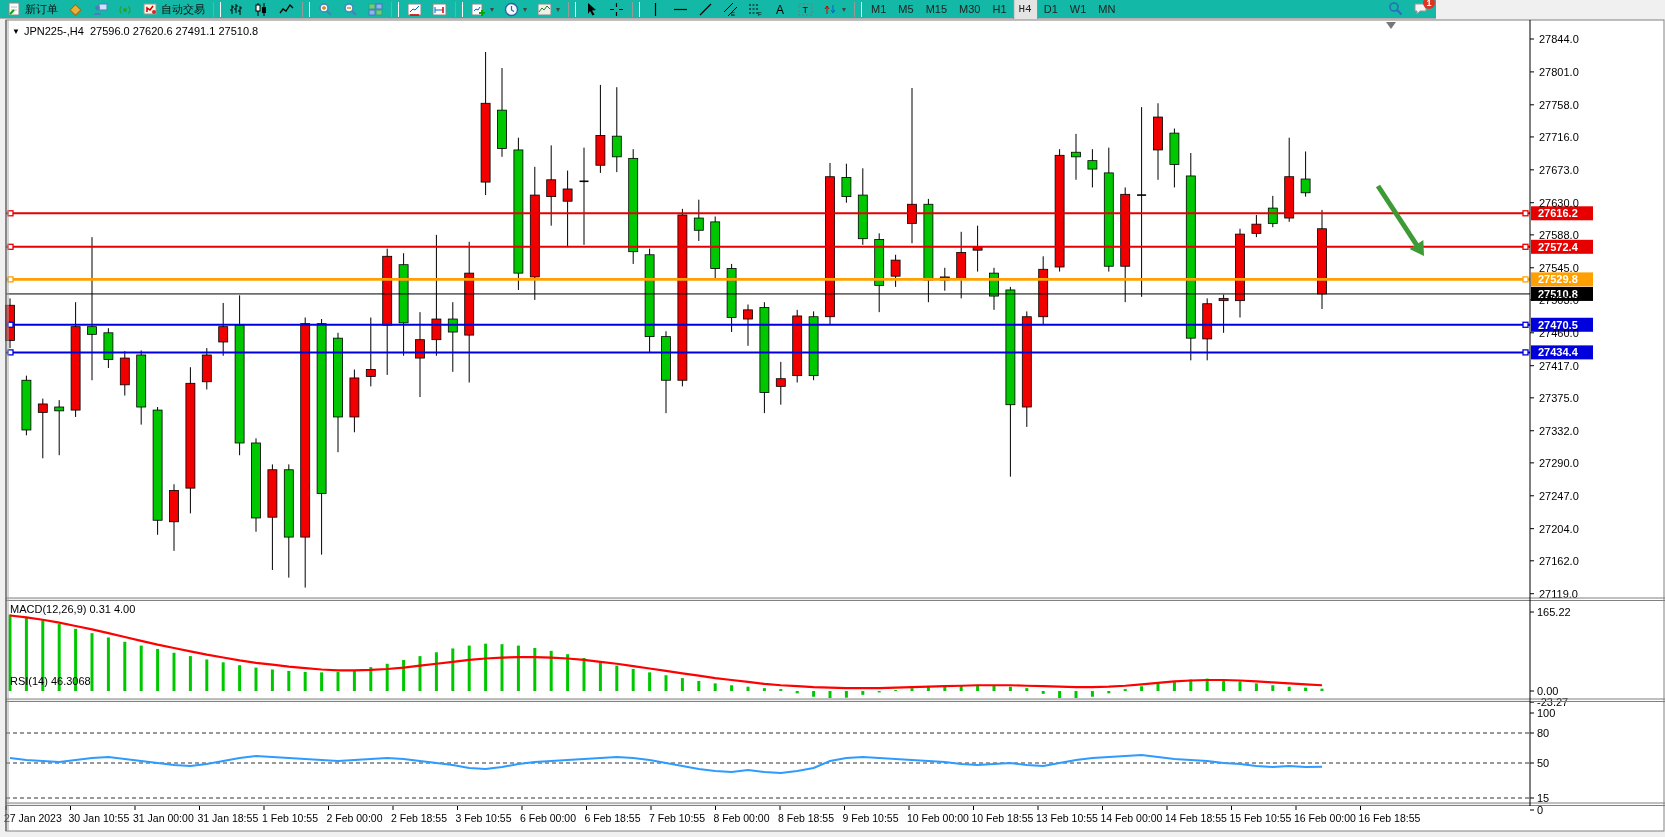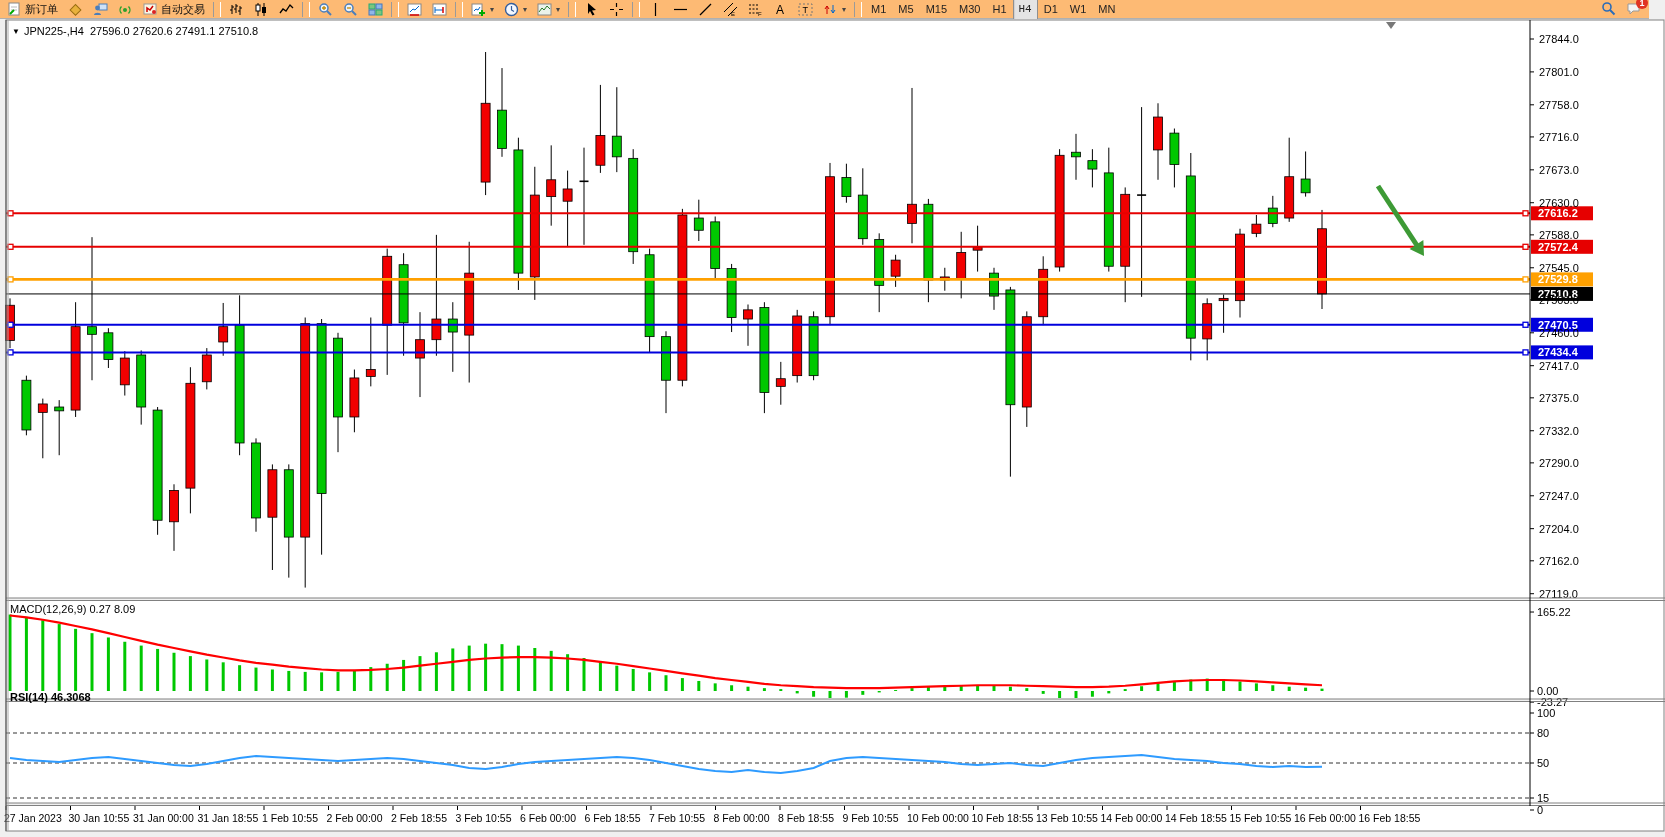--- a/index.html
+++ b/index.html
@@ -1,39 +1,39 @@
 <!DOCTYPE html>
 <html><head>
 <meta charset="utf-8">
 <style>
   html,body{margin:0;padding:0;}
   body{width:1665px;height:837px;overflow:hidden;position:relative;
        background:#f0f0f0;font-family:"Liberation Sans",sans-serif;}
   
-  #toolbar{position:absolute;left:0;top:0;width:1649px;height:19px;background:#fdba74;
+  #toolbar{position:absolute;left:0;top:0;width:1436px;height:19px;background:#14b8a6;
            border-bottom:1px solid #b0b0b0;display:flex;align-items:center;font-size:11px;
            padding-left:2px;box-sizing:border-box;white-space:nowrap;}
   .tb-group{display:flex;align-items:center;height:100%;}
   .tb-sep{width:6px;height:15px;border-left:1px solid #9a9a9a;border-right:1px solid #ffffff;margin:0 3px;}
   .tb-btn{display:flex;align-items:center;gap:3px;padding:0 4px;height:17px;color:#111;cursor:default;border:1px solid transparent;}
   .tb-btn svg{display:block;}
   .tb-btn.pressed{background:#e4e4e4;border:1px solid #8f8f8f;box-shadow:inset 1px 1px 1px #cfcfcf;font-family:Liberation Mono, monospace;}
   .tf-btn{padding:8px 5px;color:#222;}
   .dd{font-size:8px;color:#444;margin-left:1px;}
   #tb-right{margin-left:auto;display:flex;align-items:center;gap:10px;padding-right:8px;}
   .badge{position:absolute;top:-4px;right:-7px;background:#e03423;color:#fff;border-radius:50%;
          width:12px;height:12px;font-size:9px;line-height:12px;text-align:center;font-weight:bold;}
   .chat-wrap{position:relative;}
   
   #chart-svg{position:absolute;left:0;top:19px;}
   .panel-label{position:absolute;font-size:11px;color:#000;z-index:5;text-align:center;}
   #main-title{left:12px;top:25px;}
   #main-title .tri{font-size:8px;vertical-align:1px;margin-right:4px;}
   #macd-title{left:10px;top:603px;}
-  #rsi-title{left:10px;top:691px;font-weight:bold;}
+  #rsi-title{left:10px;top:675px;}
 </style>
 </head>
 <body>
 
 <div id="toolbar">
     <span class="tb-group">
       <span class="tb-btn">
         <span>
           <svg width="15" height="15" viewBox="0 0 15 15">
             <rect x="2" y="1" width="10" height="12" fill="#fff" stroke="#888"></rect>
@@ -713,14 +713,14 @@
     <line x1="6" y1="803" x2="1665" y2="803" stroke="#808080"></line>
     <line x1="6" y1="805.5" x2="1665" y2="805.5" stroke="#808080"></line>
     <line x1="1530" y1="20" x2="1530" y2="806" stroke="#000"></line>
     <line x1="6" y1="20" x2="6" y2="831" stroke="#555"></line>
     <line x1="8" y1="20" x2="8" y2="831" stroke="#aaa"></line>
   </svg>
 
 <div class="panel-label" id="main-title">
   <span class="tri">▼</span><span>JPN225-,H4</span>&nbsp;&nbsp;<span>27596.0 27620.6 27491.1 27510.8</span>
 </div>
-<div class="panel-label" id="macd-title">MACD(12,26,9) 0.27 8.09</div>
+<div class="panel-label" id="macd-title">MACD(12,26,9) 0.31 4.00</div>
 <div class="panel-label" id="rsi-title">RSI(14) 46.3068</div>
 
 </body></html>

